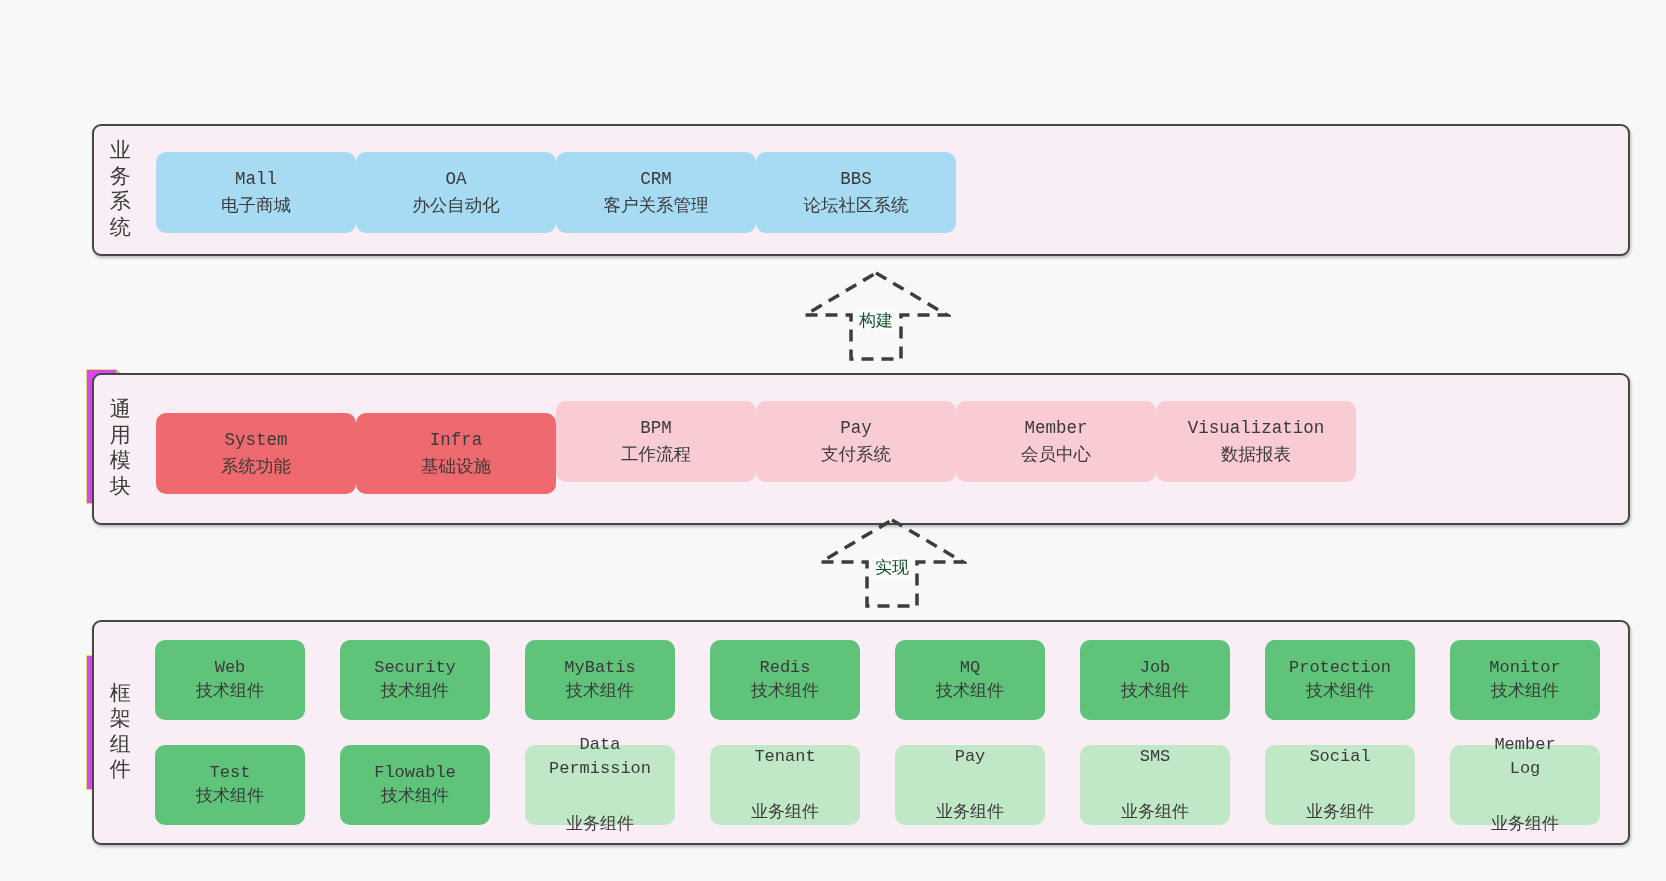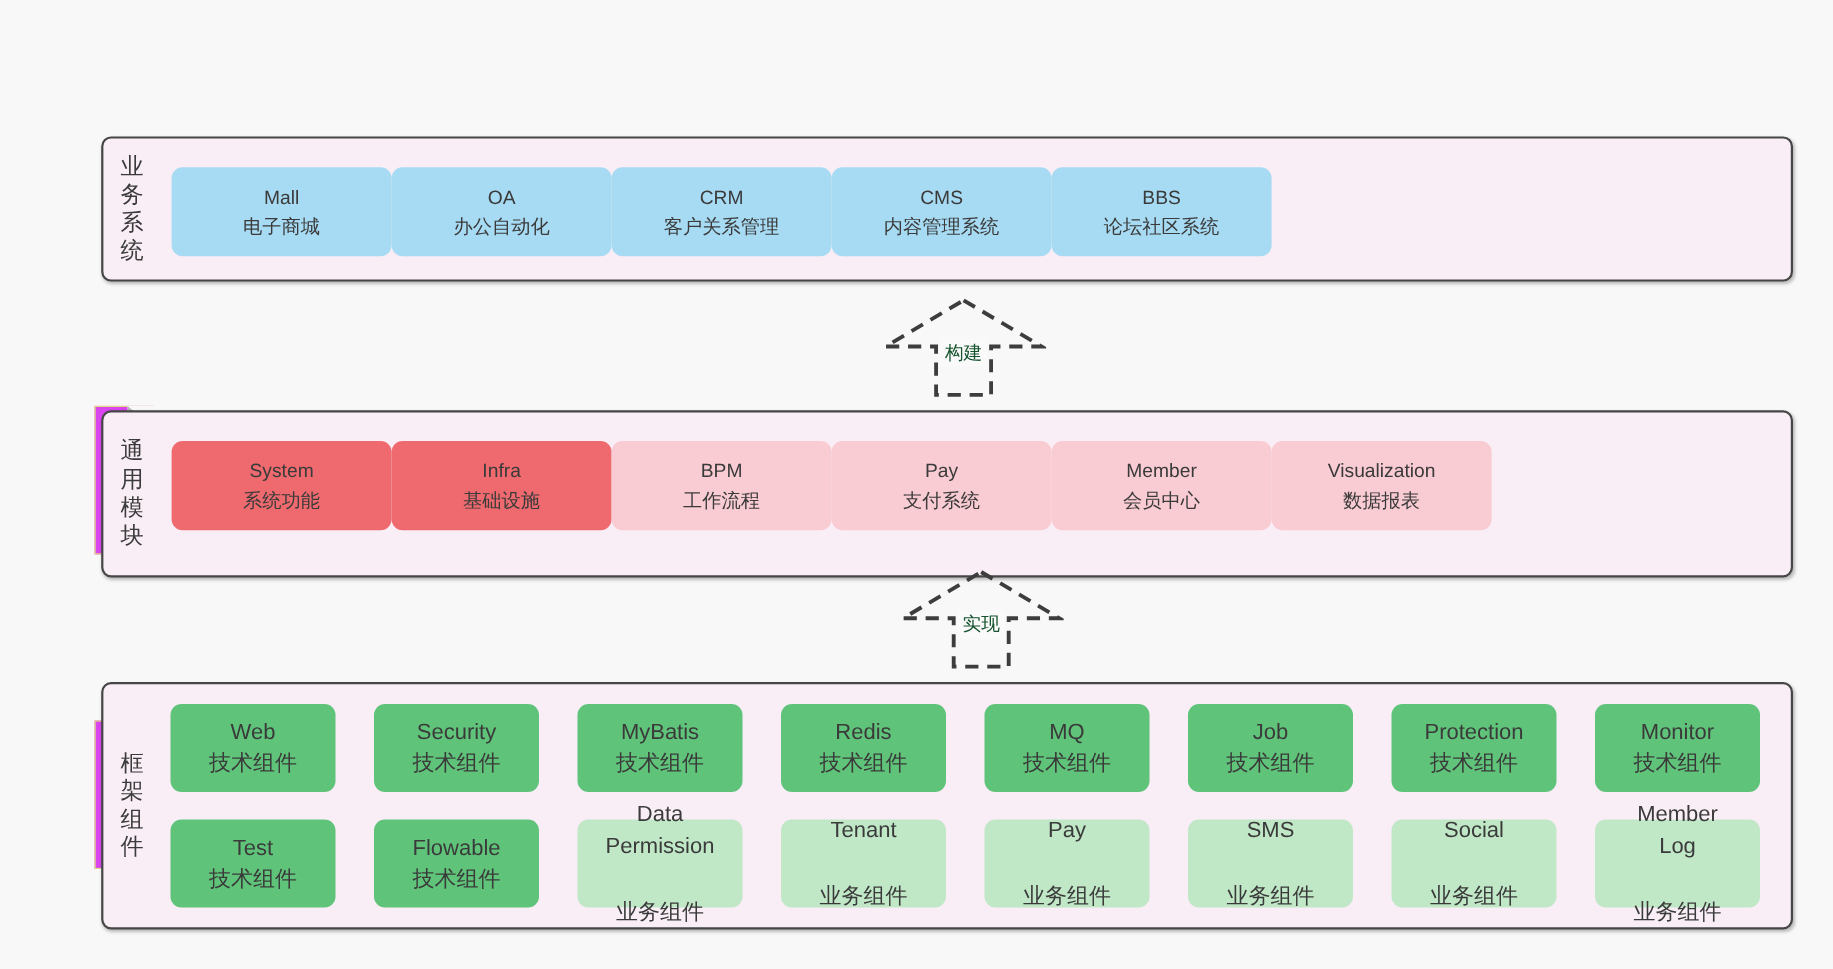--- a/index.html
+++ b/index.html
@@ -1,18 +1,18 @@
 <!DOCTYPE html>
 <html><head>
 <meta charset="utf-8">
 <style>
   html,body{margin:0;padding:0;background:#f8f8f8;}
   .canvas{
     position:relative;width:1666px;height:881px;background:#f8f8f8;
-    font-family:Liberation Sans, sans-serif;color:#3b3b3b;overflow:hidden;
+    font-family:Liberation Mono, monospace;color:#3b3b3b;overflow:hidden;
   }
   
   .layer{
     position:absolute;left:92px;width:1538px;box-sizing:border-box;
     background:#f9edf6;border:2px solid #464646;border-radius:9px;
     box-shadow:1px 2px 3px rgba(0,0,0,.25);
   }
   #layer-business{top:124px;height:132px;}
   #layer-modules{top:373px;height:152px;}
   #layer-components{top:620px;height:225px;}
@@ -29,24 +29,24 @@
   .row-wide{left:62px;top:26px;}
   #row-components-1{left:61px;top:18px;gap:35px;}
   #row-components-2{left:61px;top:123px;gap:35px;}
 
   .box{
     display:flex;flex-direction:column;align-items:center;justify-content:center;
     text-align:center;border-radius:10px;box-sizing:border-box;
     font-size:17.5px;line-height:1.5;color:#3a3a3a;
   }
   .box.wide{width:200px;height:81px;}
-  .box.sm{width:150px;height:80px;font-size:20px;line-height:1.42;padding:0 28px;}
+  .box.sm{width:150px;height:80px;font-size:17px;line-height:1.42;padding:0 28px;}
   .box .en,.box .zh{display:block;}
   .blue{background:#a7dbf3;}
-  .red{background:#ee6a6e;}
+  .red{background:#ee6a6e;margin-top:12px;}
   .pink{background:#f9cbd3;}
   .green{background:#5fc47a;}
   .lgreen{background:#c0e8c7;gap:32px;}
 
   
   .sticky{
     position:absolute;left:38px;width:54px;box-sizing:border-box;
     background:#d946ef;border:1px solid #e0da7c;
     display:flex;align-items:center;justify-content:center;margin-left:48px;
   }
@@ -85,24 +85,20 @@
       </div>
       <div class="box wide blue">
         <span class="en">OA</span>
         <span class="zh">办公自动化</span>
       </div>
       <div class="box wide blue">
         <span class="en">CRM</span>
         <span class="zh">客户关系管理</span>
       </div>
       <div class="box wide blue">
-        <span class="en">CMS</span>
-        <span class="zh">内容管理系统</span>
-      </div>
-      <div class="box wide blue">
         <span class="en">BBS</span>
         <span class="zh">论坛社区系统</span>
       </div>
     </div>
   </section>
 
   <div class="arrow" id="arrow-build">
     <svg width="150" height="92" viewBox="0 0 150 92">
       <polygon points="75,3 146,45 100,45 100,89 50,89 50,45 4,45" fill="none" stroke="#3d3d3d" stroke-width="3.5" stroke-dasharray="12 8"></polygon>
     </svg>

